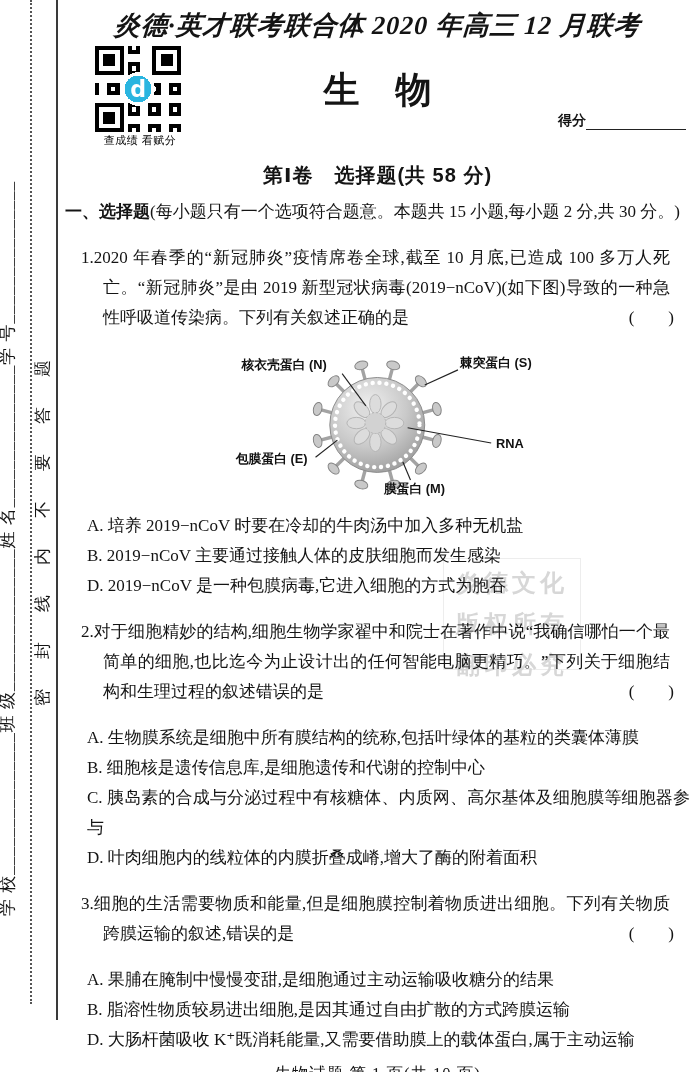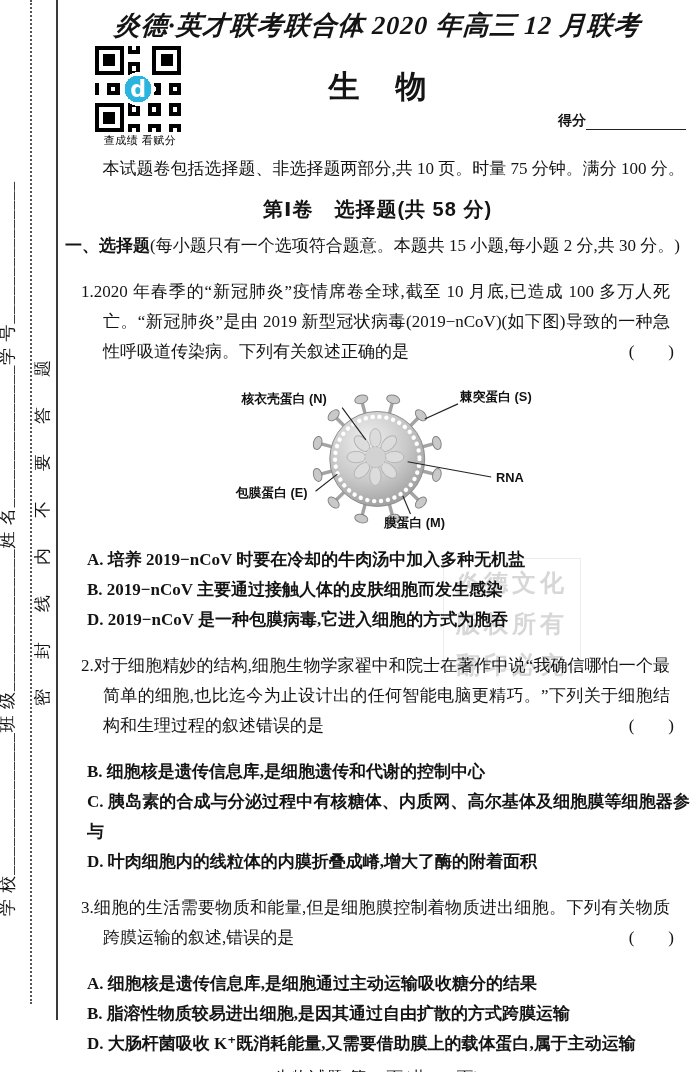--- a/index.html
+++ b/index.html
@@ -34,35 +34,35 @@
   .header{position:relative;height:150px;}
   .exam-title{
     position:absolute;top:8px;left:0;right:0;text-align:center;
     font-size:26px;font-weight:bold;font-style:italic;letter-spacing:1px;transform:skewX(-3deg);
   }
   .qr-block{position:absolute;top:46px;left:30px;width:90px;text-align:center;}
   .qr-block svg{display:block;}
   .qr-caption{font-size:11px;margin-top:1px;letter-spacing:.5px;color:#000000;}
   .subject-title{
     position:absolute;top:66px;left:0;right:0;text-align:center;
-    font-size:31px;font-weight:bold;letter-spacing:36px;padding-left:36px;
+    font-size:36px;font-weight:bold;letter-spacing:36px;padding-left:36px;
   }
   .score-row{position:absolute;top:110px;right:4px;font-size:14px;font-weight:bold;}
   .score-line{display:inline-block;width:100px;height:19px;border-bottom:1.6px solid #222;vertical-align:bottom;}
 
   .instructions{margin:4px 0 0;font-size:17px;line-height:30px;text-indent:2.2em;text-align:justify;}
   .section-title{margin:12px 0 8px;text-align:center;font-size:20px;font-weight:bold;
     font-family:"Liberation Sans","DejaVu Sans",sans-serif;letter-spacing:1px;}
   .part-line{margin:0 0 2px;font-size:17px;line-height:30px;text-align:justify;}
   .part-line b{font-family:"Liberation Sans","DejaVu Sans",sans-serif;}
 
   .question{margin:0 0 3px;font-size:17px;line-height:30px;}
   .stem{position:relative;margin:16px;padding-left:22px;text-indent:-22px;text-align:justify;padding-right:4px;}
   .bracket{position:absolute;right:0;bottom:0;white-space:pre;text-indent:0;}
-  .options .option{padding-left:22px;line-height:30px;text-align:justify;font-weight:bold;}
+  .options .option{padding-left:22px;line-height:30px;text-align:justify;}
 
   .figure{text-align:center;margin:4px 0 2px;}
   .figure svg{display:inline-block;transform:translateX(14px);}
   .fig-label{font-family:"Liberation Sans","DejaVu Sans",sans-serif;font-size:13.5px;font-weight:bold;fill:#111;}
 
   .footer{margin-top:8px;text-align:center;font-size:16.5px;letter-spacing:1px;}
 </style>
 </head>
 <body>
 
@@ -183,21 +183,20 @@
       <div class="qr-caption sans">查成绩  看赋分</div>
     </div>
 
     <div class="subject-title">生物</div>
 
     <div class="score-row sans">
       <span>得分</span><span class="score-line"></span>
     </div>
   </div>
 
-  <p class="instructions">本试题卷包括选择题、非选择题两部分,共 10 页。时量 75 分钟。满分 100 分。</p>
 
   <div class="section-title">第Ⅰ卷　选择题(共 58 分)</div>
 
   <p class="part-line"><b>一、选择题</b><span>(每小题只有一个选项符合题意。本题共 15 小题,每小题 2 分,共 30 分。)</span></p>
 
   <div class="question">
     <p class="stem"><span>1.</span><span>2020 年春季的“新冠肺炎”疫情席卷全球,截至 10 月底,已造成 100 多万人死亡。“新冠肺炎”是由 2019 新型冠状病毒(2019−nCoV)(如下图)导致的一种急性呼吸道传染病。下列有关叙述正确的是</span><span class="bracket">(        )</span></p>
 
     <div class="figure">
       <svg width="345" height="150" viewBox="0 0 360 158">
@@ -311,30 +310,31 @@
     <div class="options">
       <div class="option">A. 培养 2019−nCoV 时要在冷却的牛肉汤中加入多种无机盐</div>
       <div class="option">B. 2019−nCoV 主要通过接触人体的皮肤细胞而发生感染</div>
       <div class="option">D. 2019−nCoV 是一种包膜病毒,它进入细胞的方式为胞吞</div>
     </div>
   </div>
 
   <div class="question">
     <p class="stem"><span>2.</span><span>对于细胞精妙的结构,细胞生物学家翟中和院士在著作中说“我确信哪怕一个最简单的细胞,也比迄今为止设计出的任何智能电脑更精巧。”下列关于细胞结构和生理过程的叙述错误的是</span><span class="bracket">(        )</span></p>
     <div class="options">
+      <div class="option">A. 生物膜系统是细胞中所有膜结构的统称,包括叶绿体的基粒的类囊体薄膜</div>
       <div class="option">B. 细胞核是遗传信息库,是细胞遗传和代谢的控制中心</div>
       <div class="option">C. 胰岛素的合成与分泌过程中有核糖体、内质网、高尔基体及细胞膜等细胞器参与</div>
       <div class="option">D. 叶肉细胞内的线粒体的内膜折叠成嵴,增大了酶的附着面积</div>
     </div>
   </div>
 
   <div class="question">
     <p class="stem"><span>3.</span><span>细胞的生活需要物质和能量,但是细胞膜控制着物质进出细胞。下列有关物质跨膜运输的叙述,错误的是</span><span class="bracket">(        )</span></p>
     <div class="options">
-      <div class="option">A. 细胞核是遗传信息库,是细胞通过主动运输吸收糖分的结果</div>
+      <div class="option">A. 果脯在腌制中慢慢变甜,是细胞通过主动运输吸收糖分的结果</div>
       <div class="option">B. 脂溶性物质较易进出细胞,是因其通过自由扩散的方式跨膜运输</div>
       <div class="option">D. 大肠杆菌吸收 K⁺既消耗能量,又需要借助膜上的载体蛋白,属于主动运输</div>
     </div>
   </div>
 
   <div class="footer">生物试题  第 1 页(共 10 页)</div>
 
 </div>
 
 </body></html>

